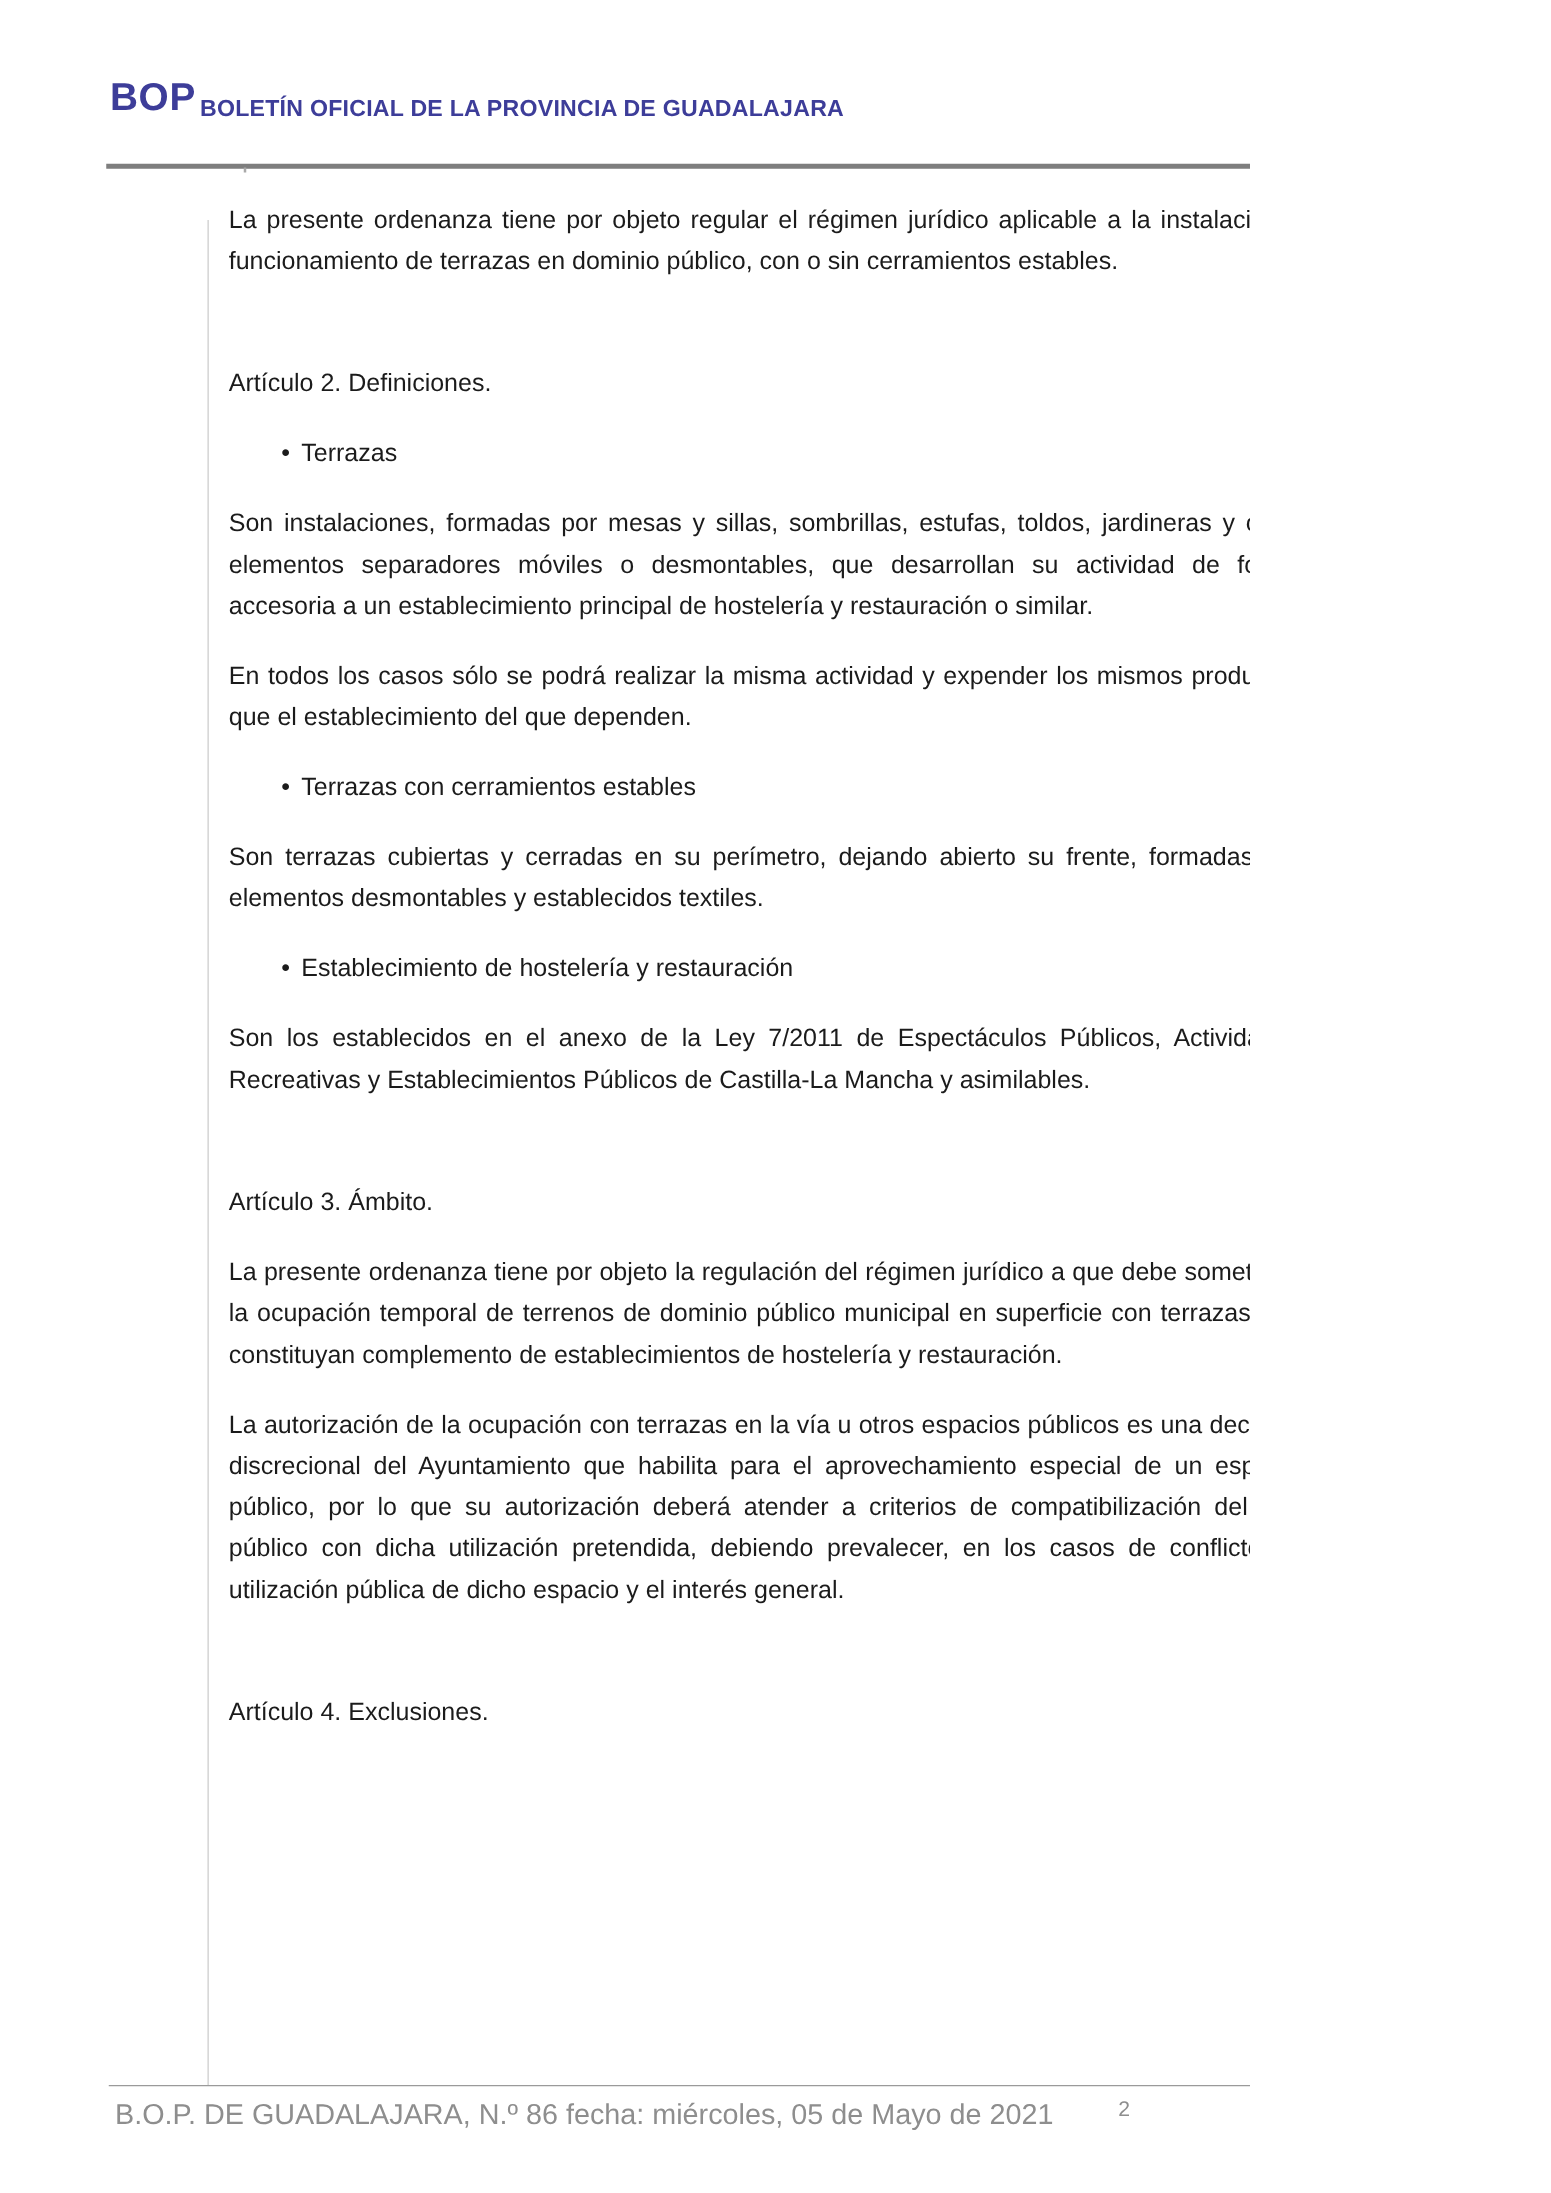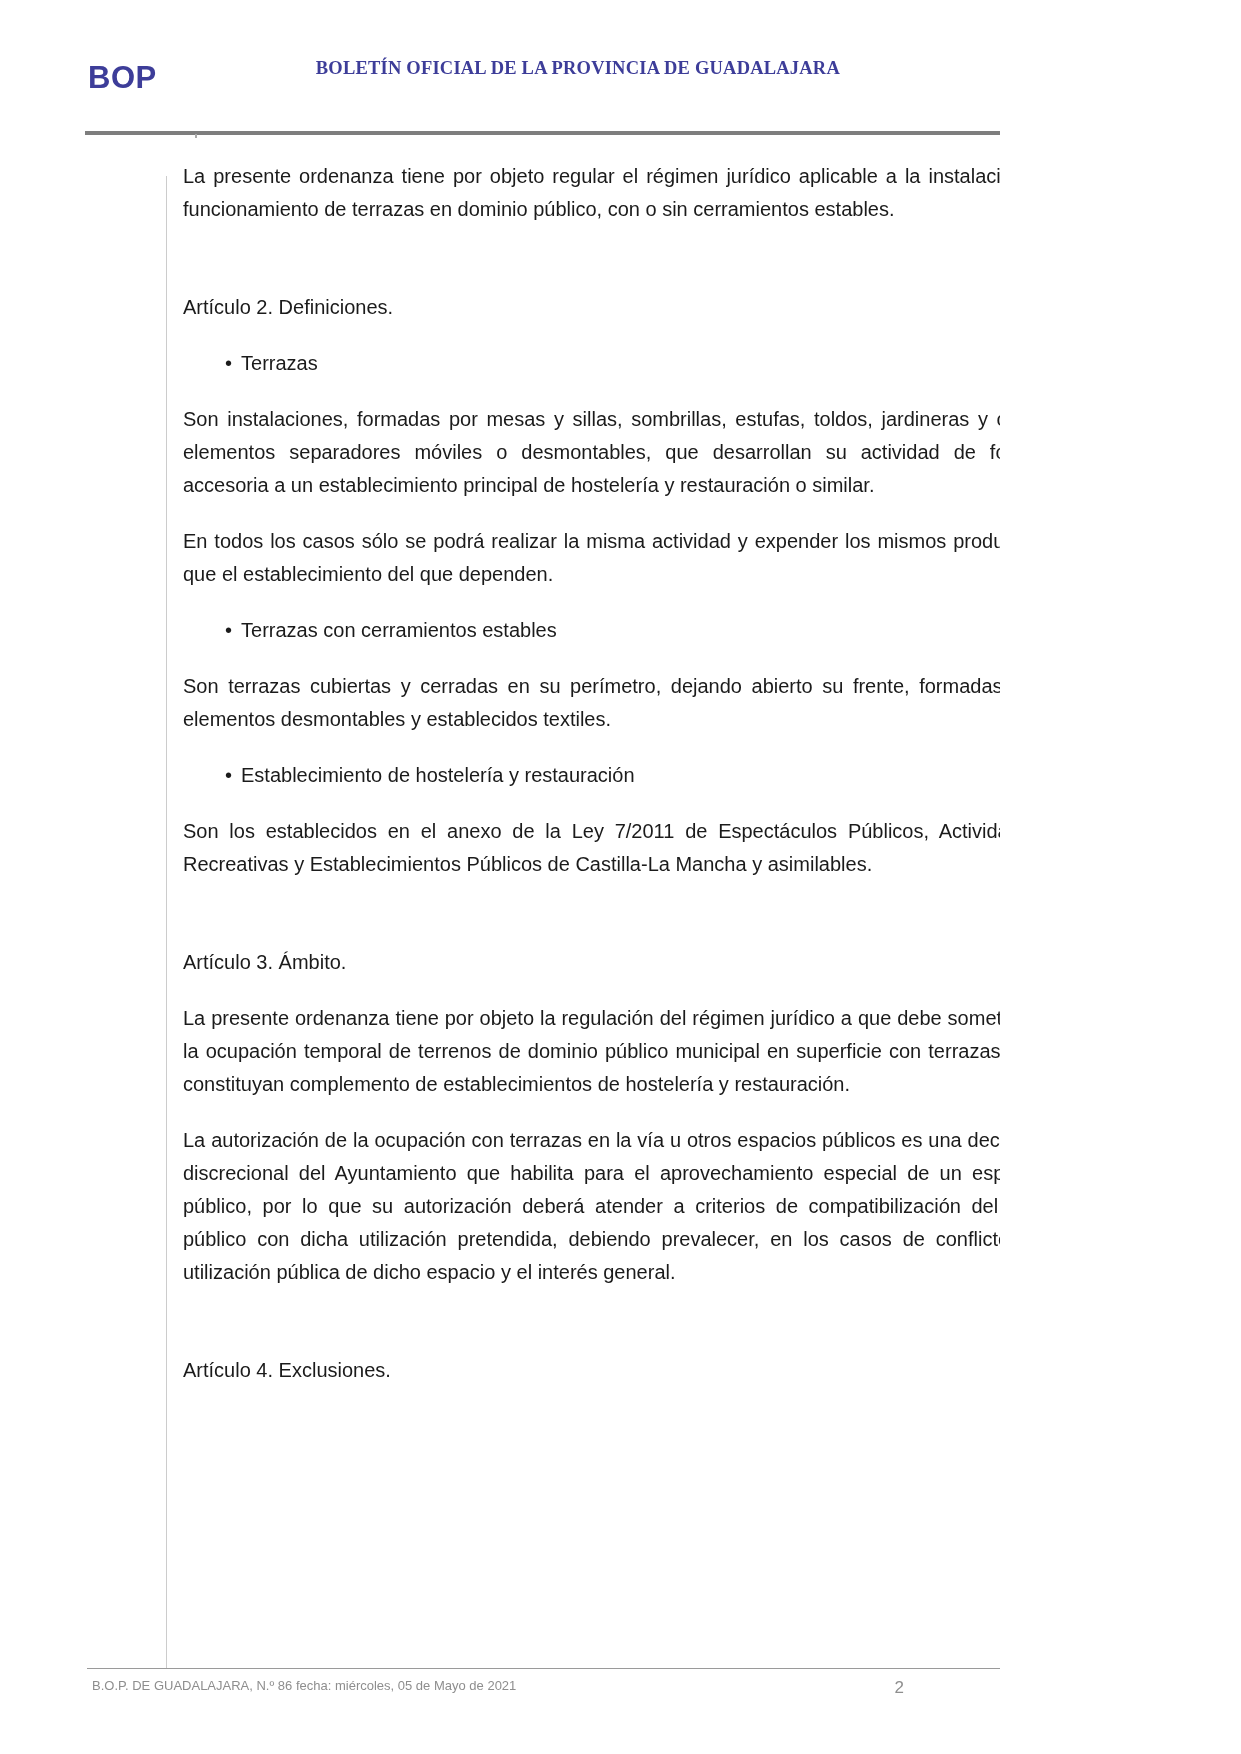--- a/index.html
+++ b/index.html
@@ -11,25 +11,24 @@
     overflow:hidden;
   }
 
   
   .bop-mark {
     position:absolute; left:88px; top:60px;
     font-size:31px; font-weight:bold; color:#3d3d99;
     letter-spacing:0.5px;
   }
   .header-title {
-    position:absolute; left:160px; right:160px; top:58px;
-    text-align:right;
+    position:absolute; left:160px; right:160px; top:76px;
+    text-align:left;
     font-size:18.5px; font-weight:bold; color:#3d3d99;
     letter-spacing:0.2px;
-    font-family:Liberation Serif, serif;
   }
   .crest {
     position:absolute; left:1092px; top:48px;
     width:46px; height:72px;
   }
   .header-rule {
     position:absolute; left:85px; top:131px;
     width:1070px; height:4px; background:#7e7e7e;
   }
   .header-rule .tick {
@@ -54,21 +53,21 @@
   }
   .bullet-item .dot { margin-right:9px; }
 
   
   .footer-rule {
     position:absolute; left:87px; top:1668px;
     width:1065px; height:1px; background:#9a9a9a;
   }
   .footer-left {
     position:absolute; left:92px; top:1678px;
-    font-size:13px; color:#8e8e8e;
+    font-size:23px; color:#8e8e8e;
   }
   .footer-page {
     position:absolute; right:96px; top:1678px;
     font-size:17px; color:#8e8e8e;
   }
 </style>
 </head>
 <body>
 
 <div class="page">

